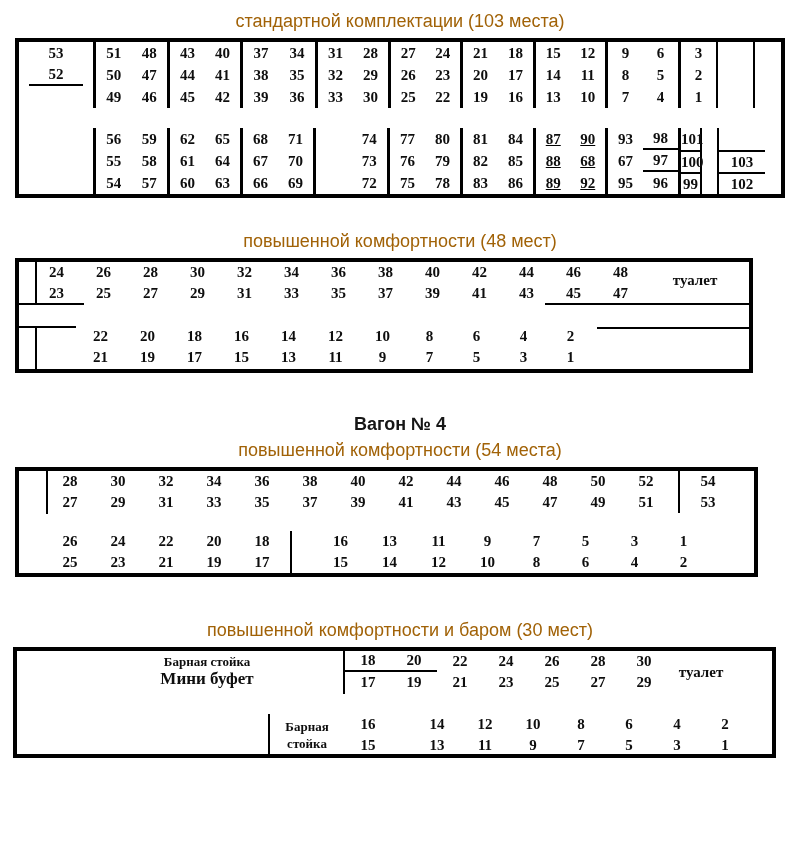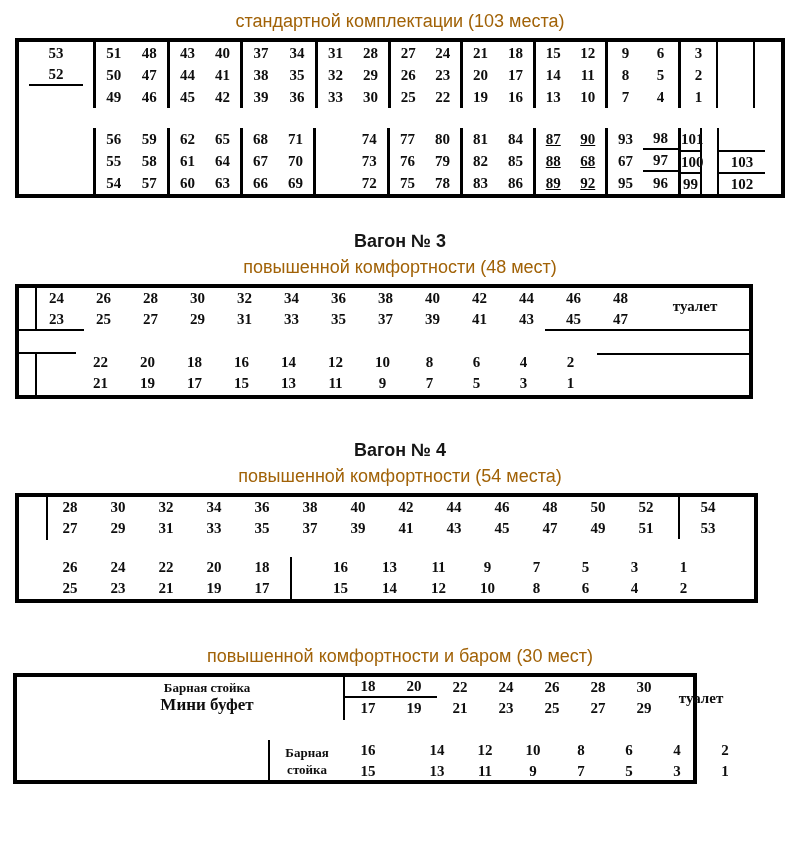--- a/index.html
+++ b/index.html
@@ -9,21 +9,21 @@
 
   .wtitle { font-family:"Liberation Sans",sans-serif; font-weight:bold; font-size:18px;
             line-height:22px; text-align:center; color:#161616; margin-bottom:4px; }
   .wsub   { font-family:"Liberation Sans",sans-serif; font-size:18px; line-height:22px;
             text-align:center; color:#a16207; margin-bottom:6px; }
 
   .box { position:relative; border:4px solid #000; background:#fff; box-sizing:border-box; }
   .w2box { margin-left:15px; width:770px; height:160px; }
   .w3box { margin-left:15px; width:738px; height:115px; }
   .w4box { margin-left:15px; width:743px; height:110px; }
-  .w5box { margin-left:13px; width:684px; height:111px; }
+  .w5box { margin-left:13px; width:763px; height:111px; }
   .sec3 { margin-top:32px; } .sec4 { margin-top:40px; } .sec5 { margin-top:42px; }
 
   
   .w2sec { display:flex; height:66px; align-items:stretch; }
   #w2bottom { margin-top:20px; }
   .blk { box-sizing:border-box; flex:0 0 auto; }
   .sepL  { border-left:3px solid #000; }
   .sepLt { border-left:2px solid #000; }
   .sepRt { border-right:2px solid #000; }
   .brow { height:22px; display:flex; box-sizing:border-box; }
@@ -332,21 +332,20 @@
             </div>
             <div class="brow ht">
               <div class="cell">102</div>
             </div>
           </div>
         </div>
     </div>
   </section>
 
   <section class="sec3">
-    <div class="wtitle">Вагон № 3</div>
     <div class="wsub">повышенной комфортности (48 мест)</div>
     <div class="box w3box">
       <div class="vl" style="left:16px;top:0;height:41px"></div>
       <div class="vl" style="left:16px;top:65px;height:42px"></div>
       <div class="hl" style="left:0;top:41px;width:65px"></div>
       <div class="hl" style="left:0;top:64px;width:57px"></div>
       <div class="hl" style="left:526px;top:41px;right:0"></div>
       <div class="hl" style="left:578px;top:65px;right:0"></div>
       <div class="slabel toilet" style="left:626px;top:10px;width:100px">туалет</div>
       <div class="cols" id="w3top" style="padding-left:14px">

